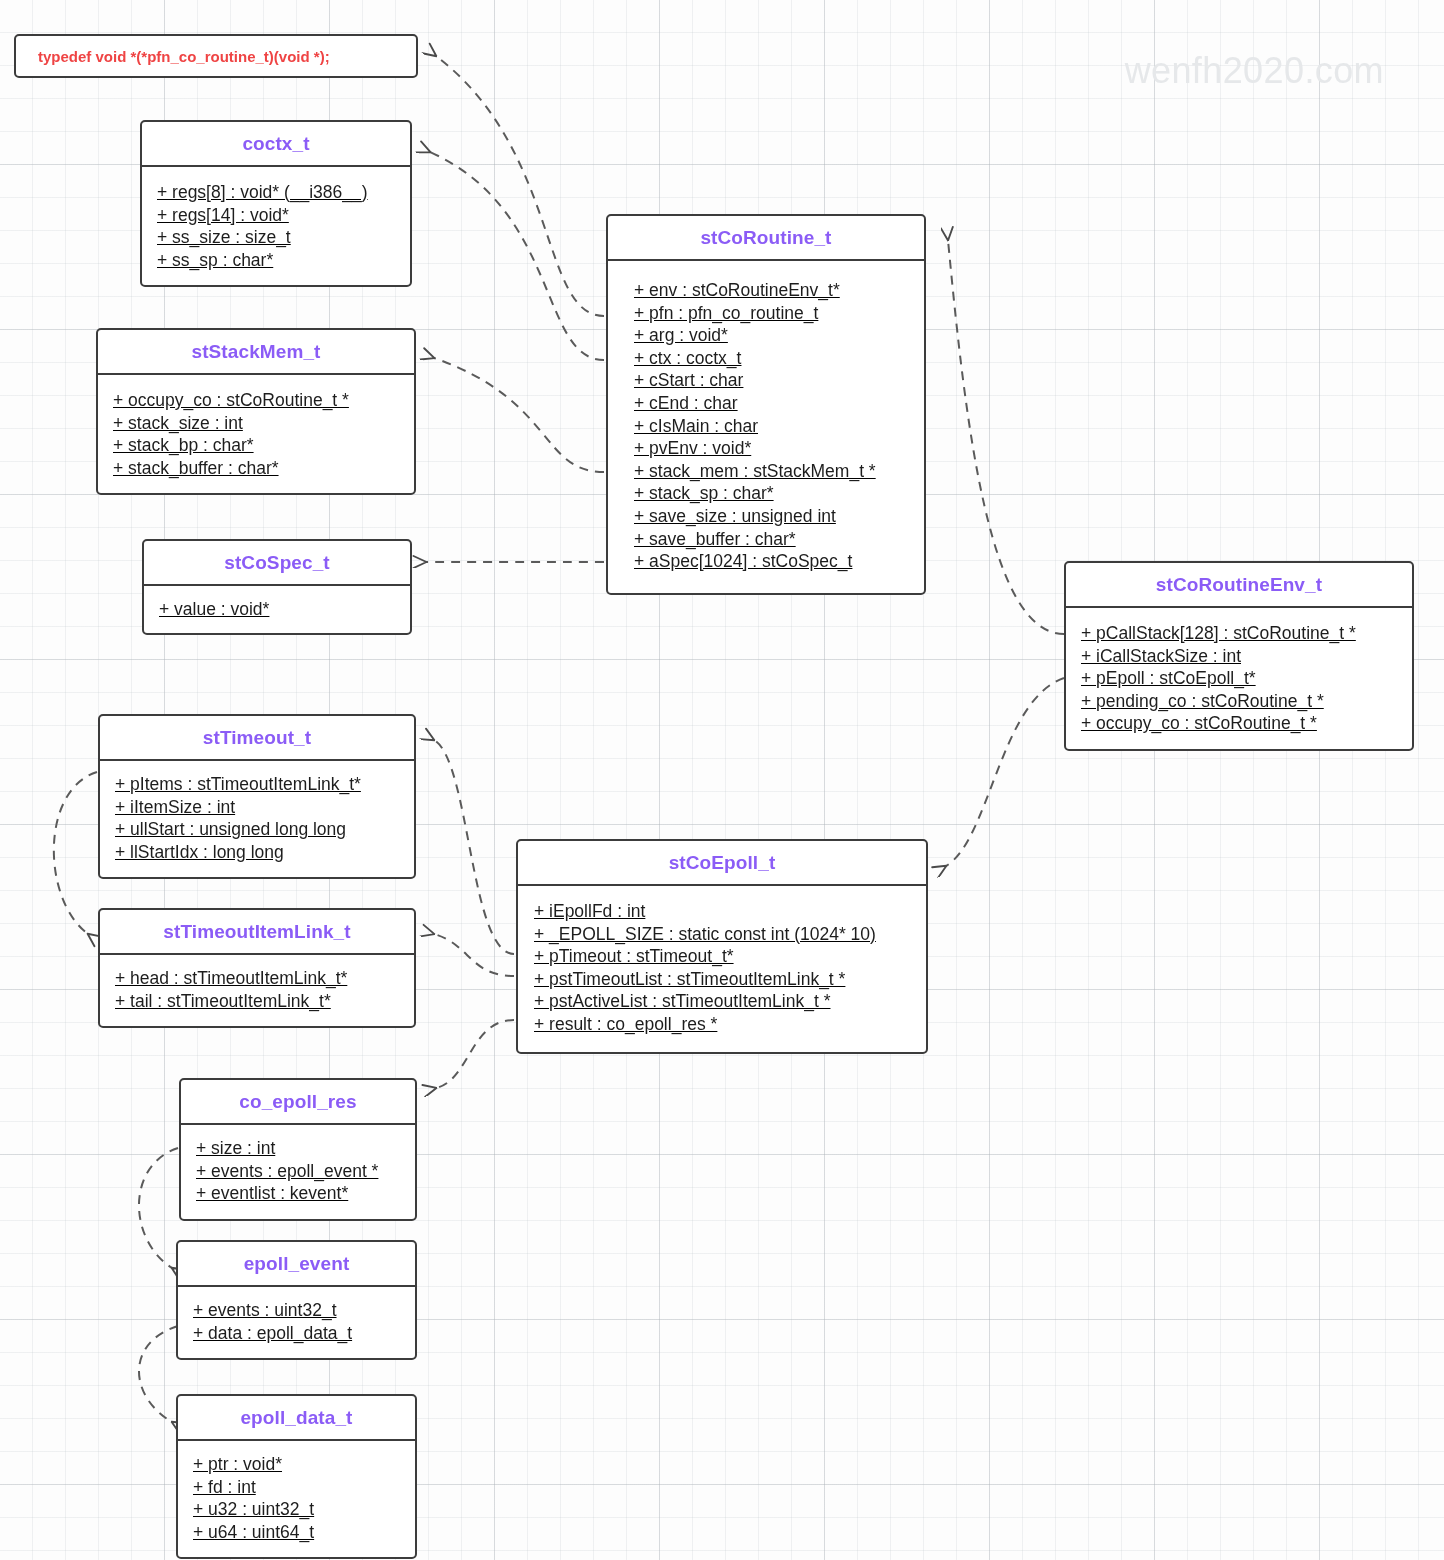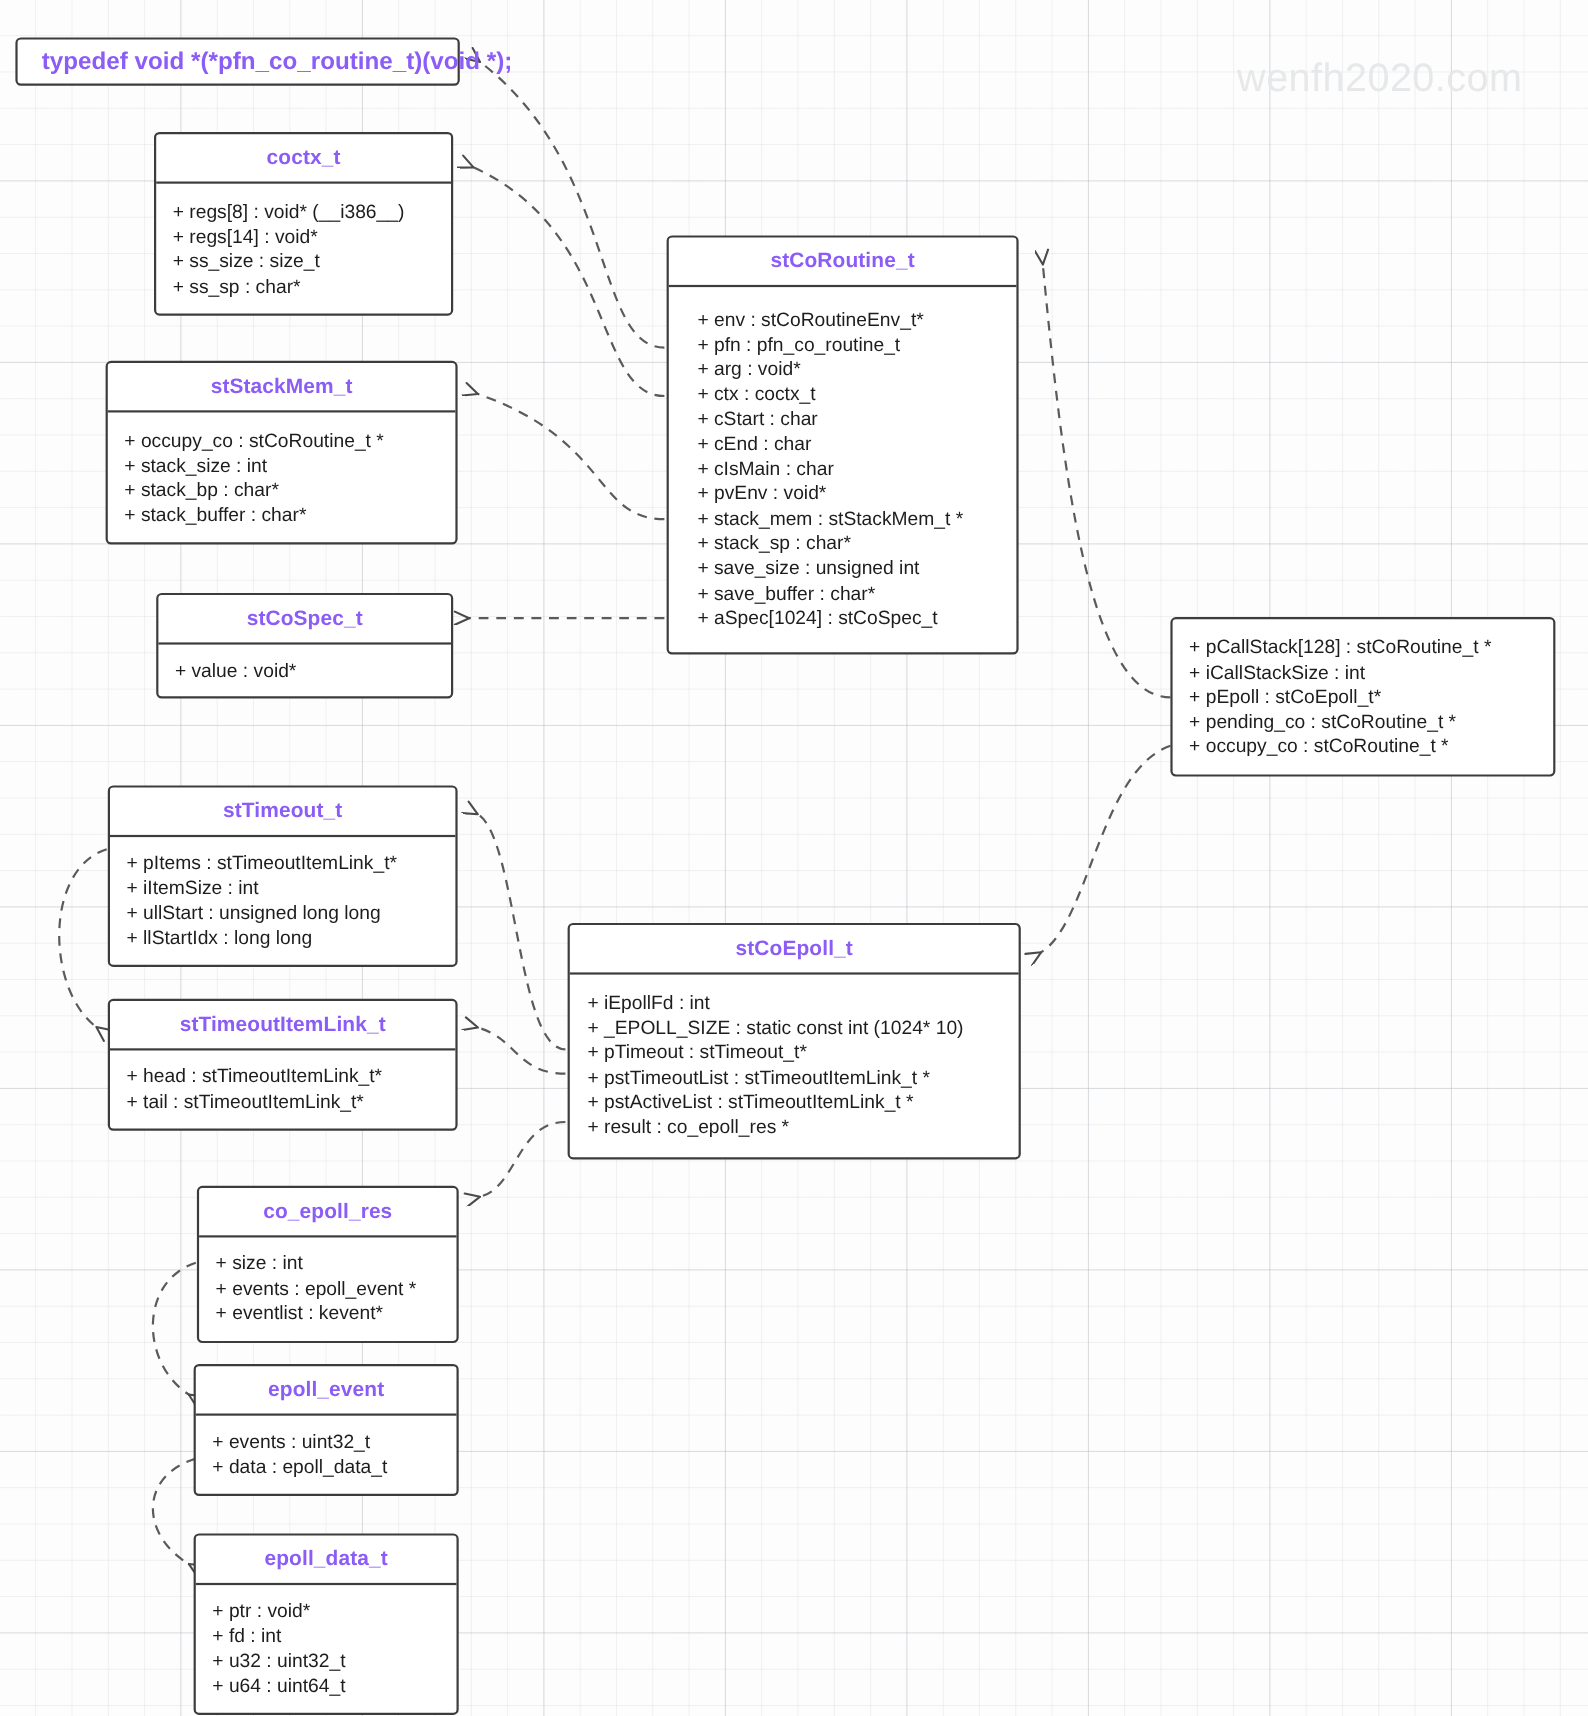--- a/index.html
+++ b/index.html
@@ -47,41 +47,42 @@
     font-size: 19px;
     font-weight: bold;
     color: #8b5cf6;
     letter-spacing: 0.1px;
     padding: 11px 6px 10px 6px;
     border-bottom: 2.5px solid #3c3c3c;
     white-space: nowrap;
   }
   .uml-body {
     padding: 14px 14px 14px 15px;
+    text-decoration: underline;
   }
   .uml-attr {
     font-size: 17.5px;
     color: #1d1d1d;
     line-height: 22.6px;
     white-space: nowrap;
   }
   .plain-box {
     position: absolute;
     box-sizing: border-box;
     background: #ffffff;
     border: 2.5px solid #3c3c3c;
     border-radius: 5px;
     z-index: 2;
     display: flex;
     align-items: center;
   }
   .plain-text {
-    font-size: 22px;
+    font-size: 15px;
     font-weight: bold;
-    color: #8b5cf6;
+    color: #ef4444;
     padding-left: 22px;
     white-space: nowrap;
   }
   .watermark {
     position: absolute;
     right: 60px;
     top: 50px;
     font-size: 36px;
     color: #e6e8ea;
     letter-spacing: 0.4px;
@@ -175,20 +176,21 @@
       <div class="uml-attr">+ pvEnv : void*</div>
       <div class="uml-attr">+ stack_mem : stStackMem_t *</div>
       <div class="uml-attr">+ stack_sp : char*</div>
       <div class="uml-attr">+ save_size : unsigned int</div>
       <div class="uml-attr">+ save_buffer : char*</div>
       <div class="uml-attr">+ aSpec[1024] : stCoSpec_t</div>
     </div>
   </div>
 
   <div class="uml-box" style="left:1064px; top:561px; width:350px;">
+    <div class="uml-title">stCoRoutineEnv_t</div>
     <div class="uml-body">
       <div class="uml-attr">+ pCallStack[128] : stCoRoutine_t *</div>
       <div class="uml-attr">+ iCallStackSize : int</div>
       <div class="uml-attr">+ pEpoll : stCoEpoll_t*</div>
       <div class="uml-attr">+ pending_co : stCoRoutine_t *</div>
       <div class="uml-attr">+ occupy_co : stCoRoutine_t *</div>
     </div>
   </div>
 
   <div class="uml-box" style="left:98px; top:908px; width:318px;">

